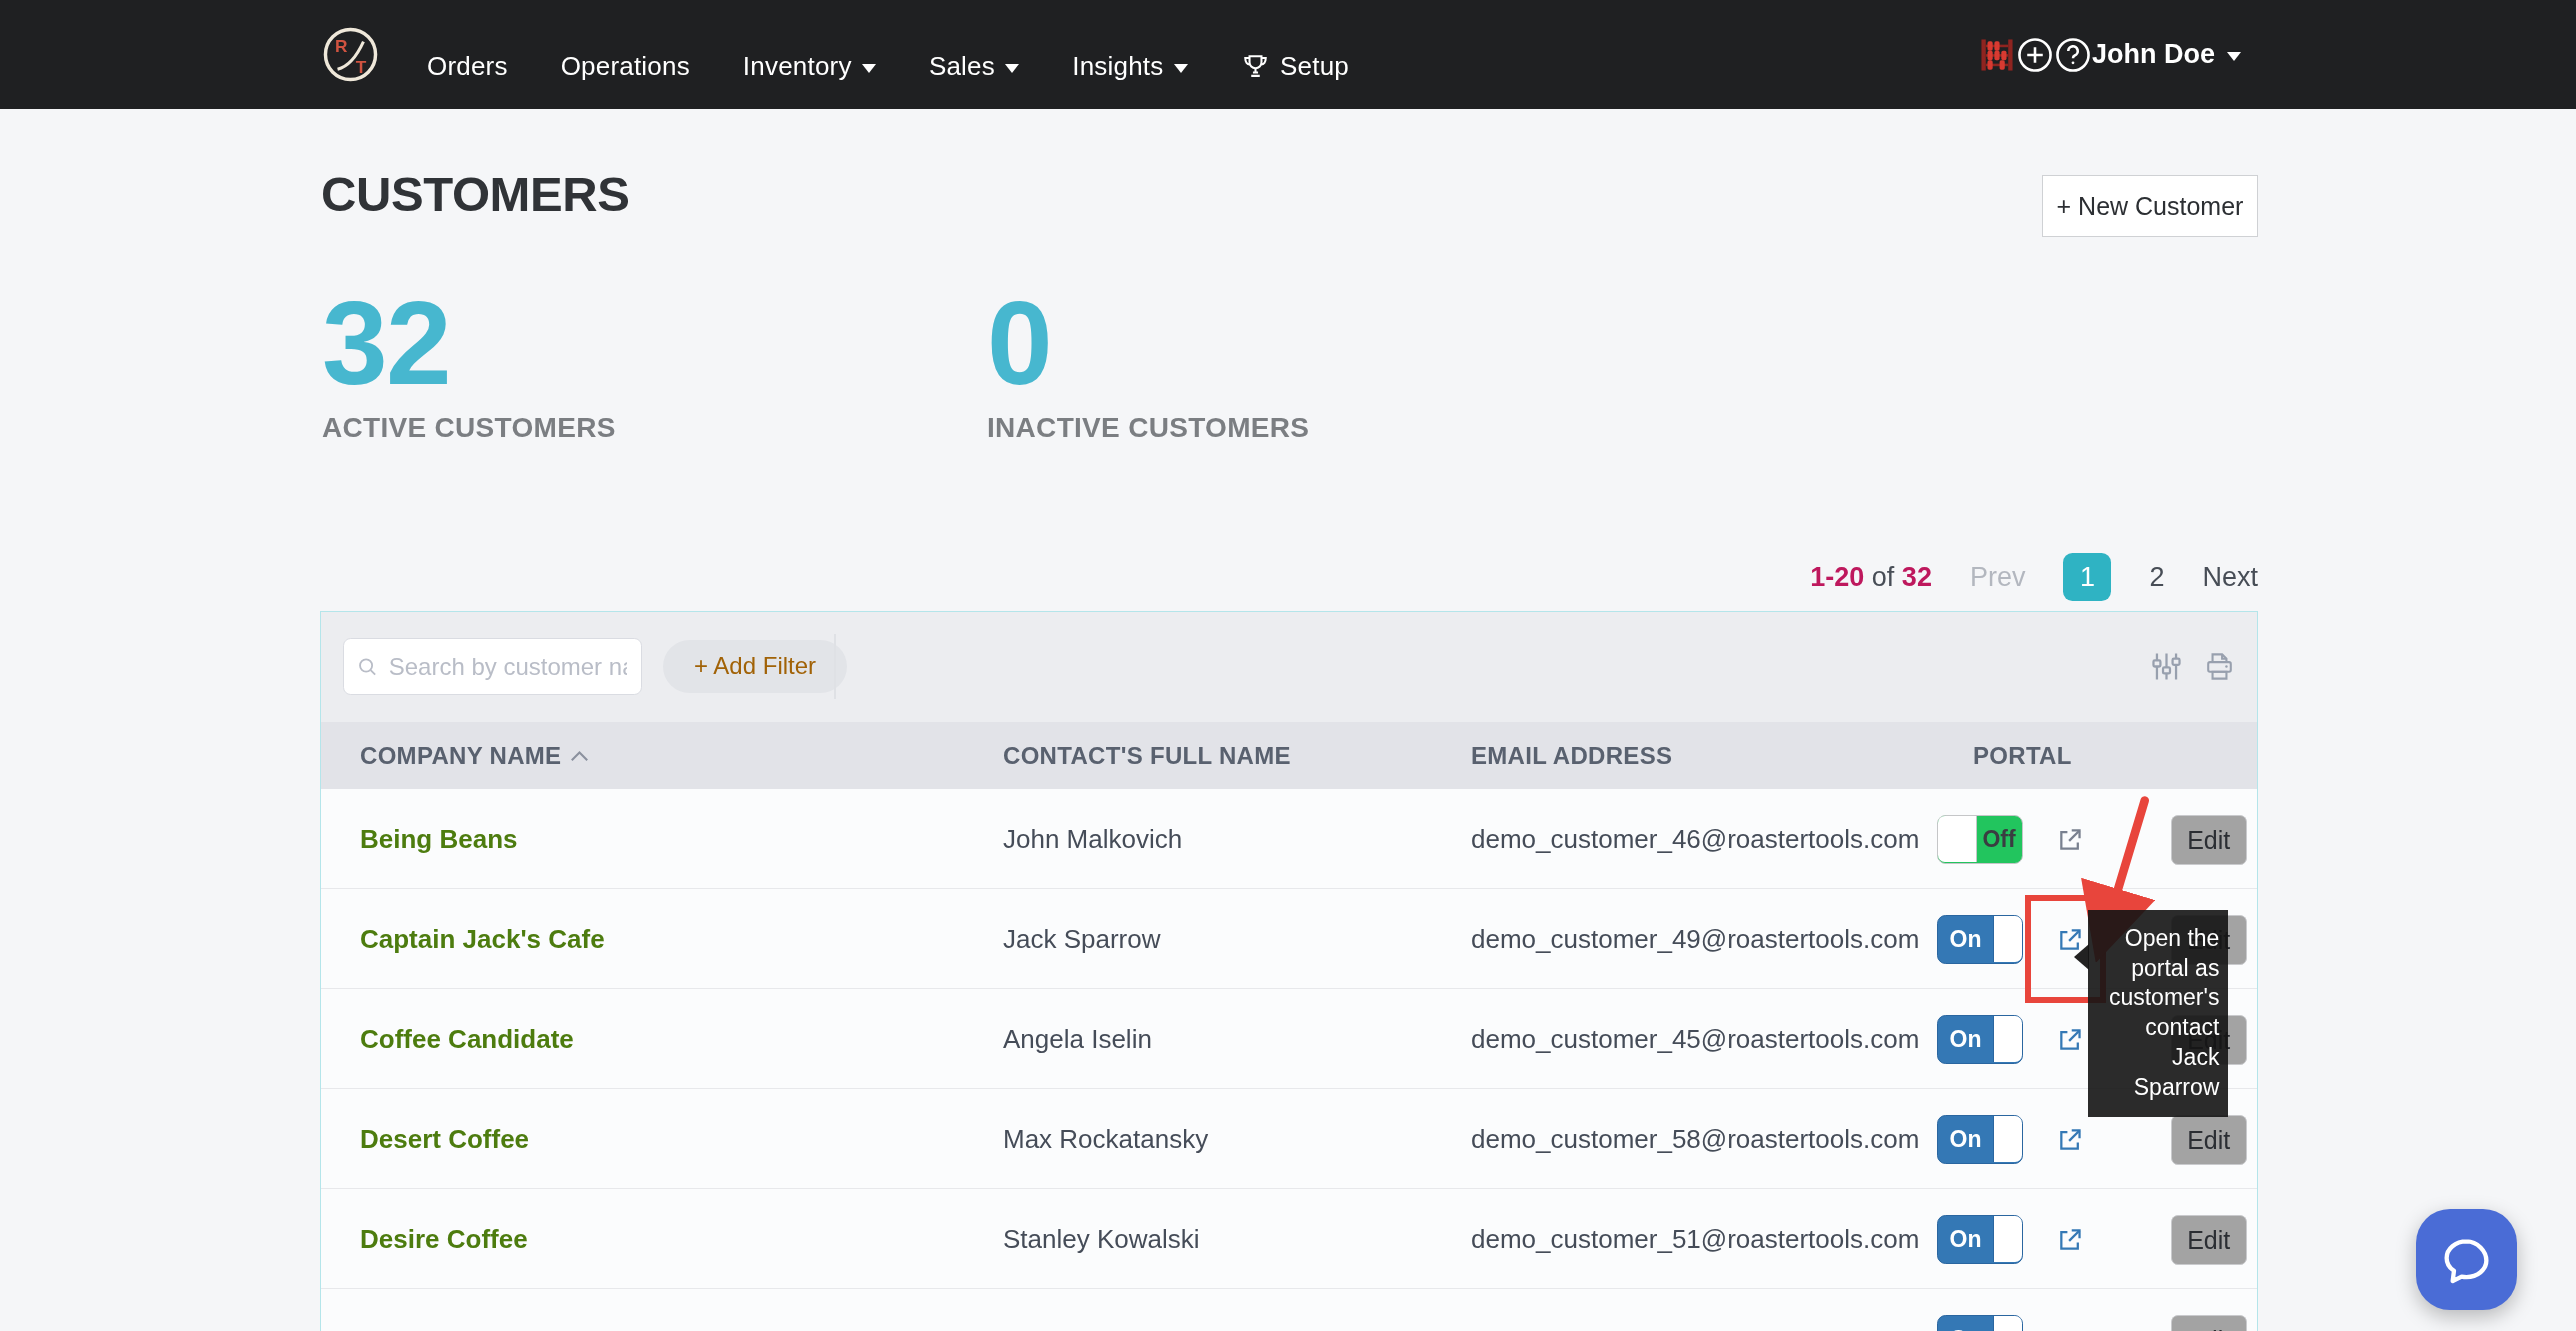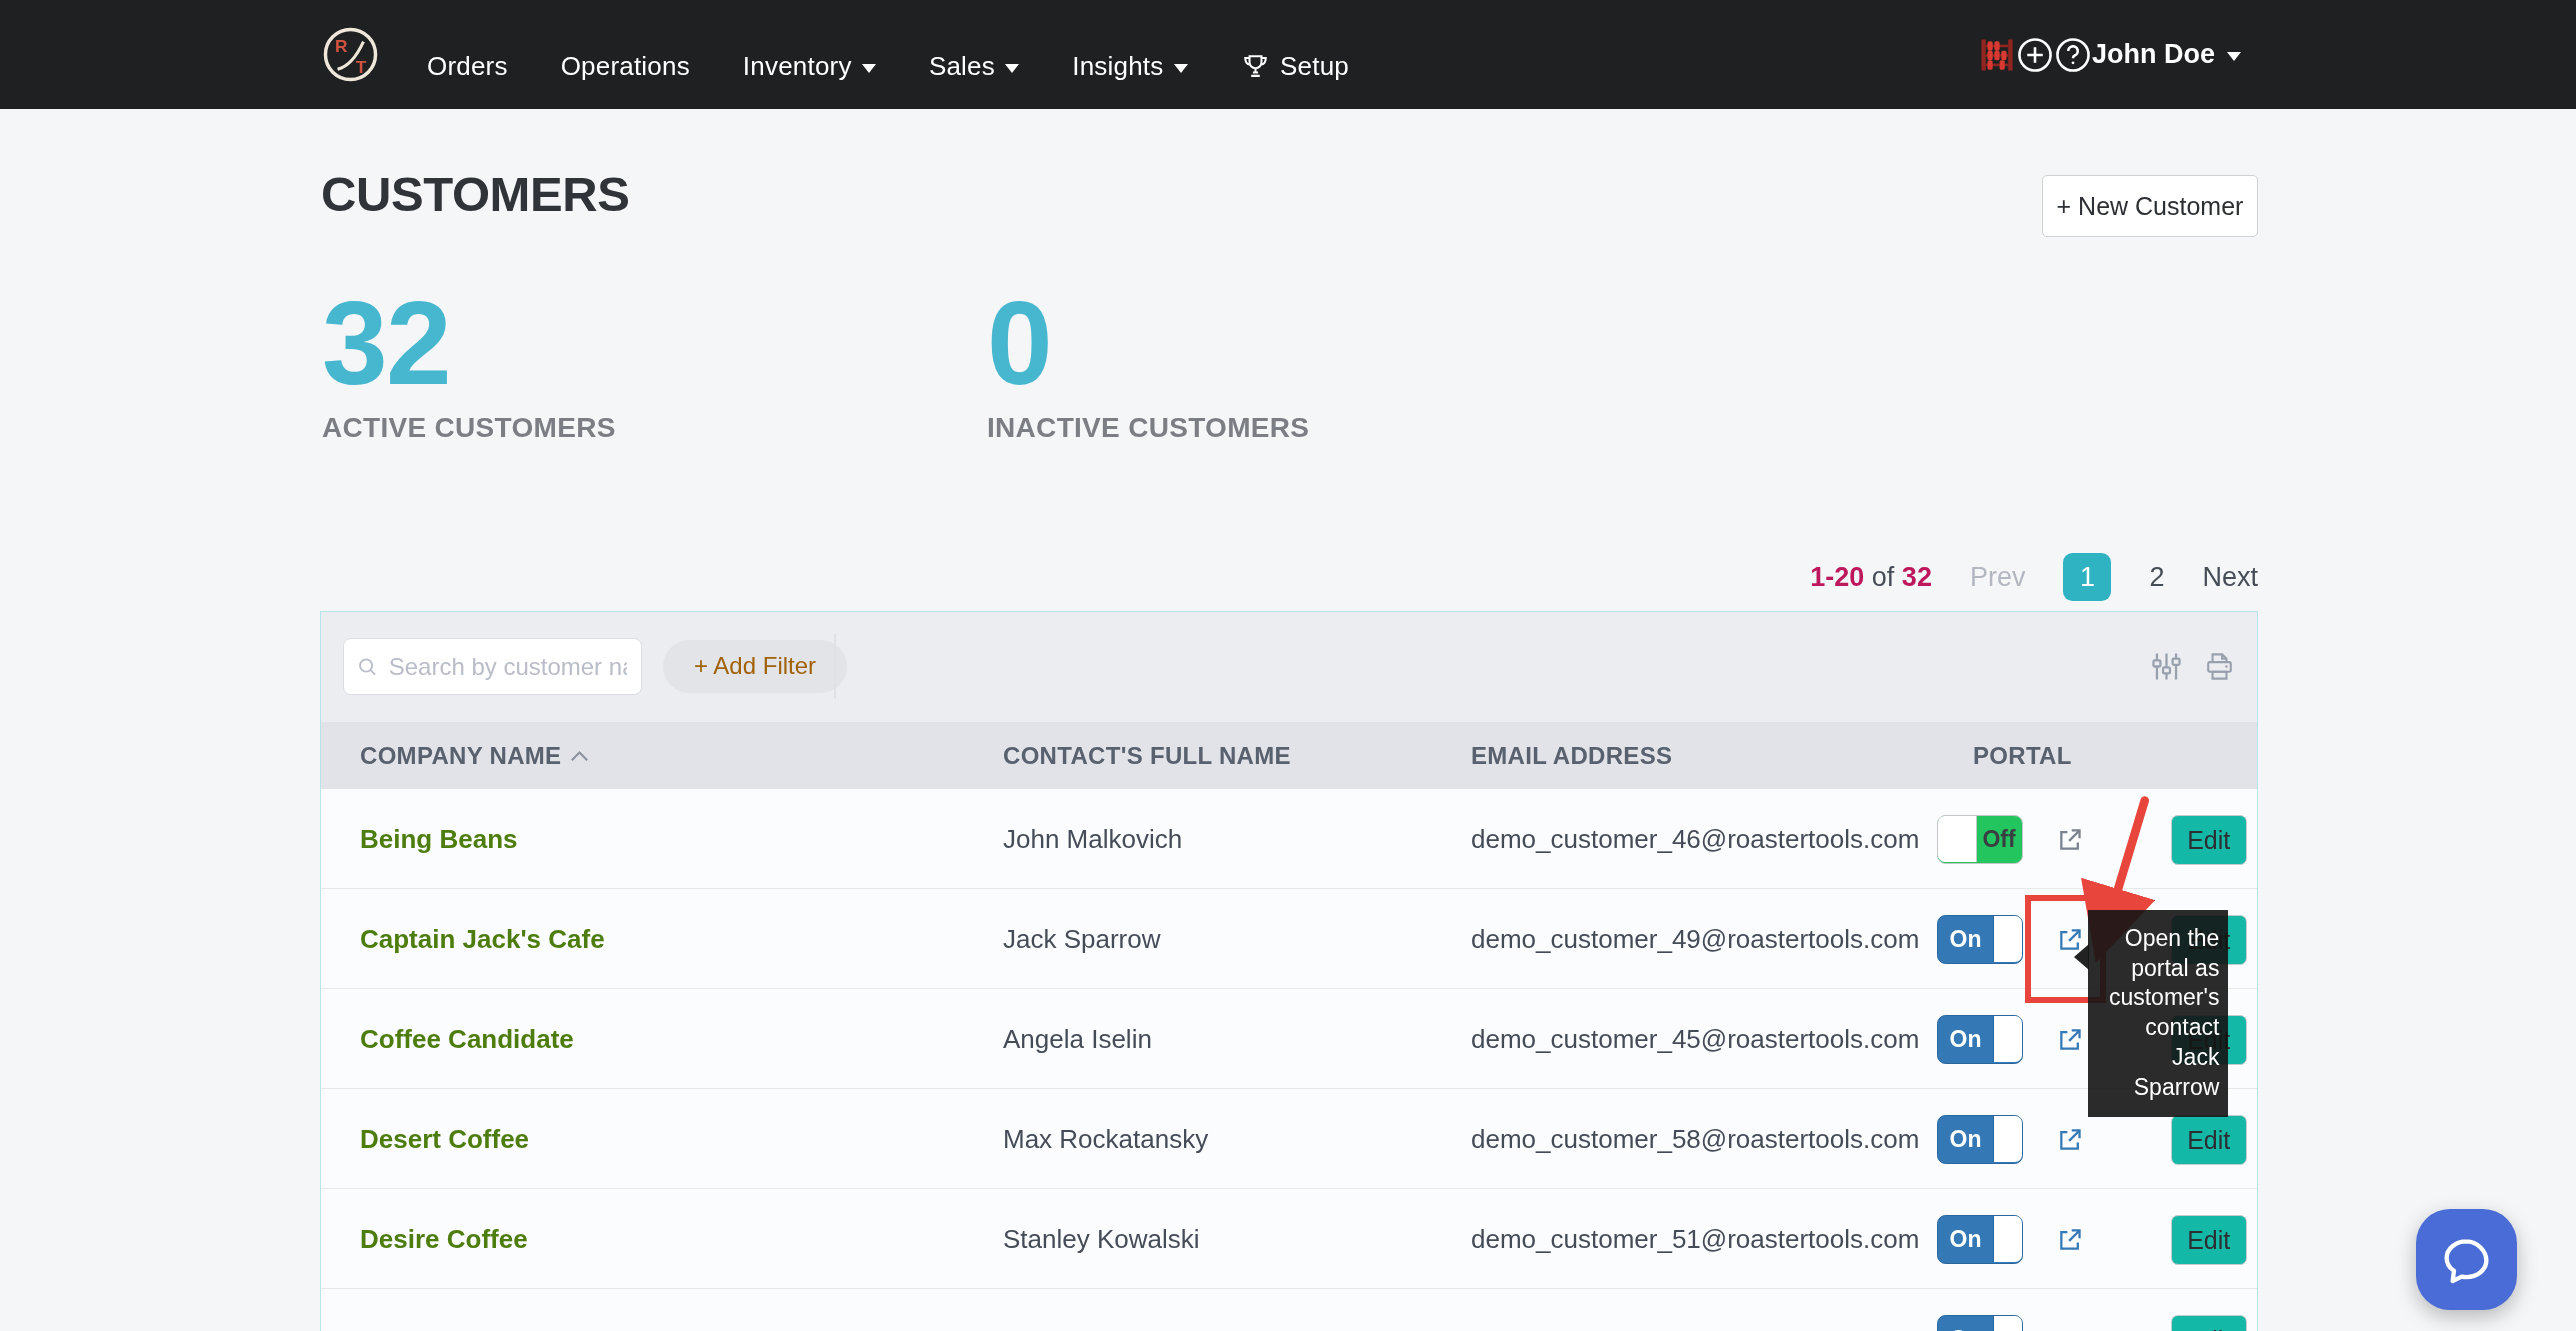--- a/index.html
+++ b/index.html
@@ -11,21 +11,21 @@
   .logo { margin-left:322px; width:57px; height:57px; flex:0 0 auto; cursor:pointer; }
   .nav { display:flex; align-items:center; gap:53px; margin-left:48px; }
   .nav-item { color:#ffffff; font-size:26px; letter-spacing:0.2px; display:flex; align-items:center; gap:10.3px; cursor:pointer;margin-top:24px; }
   .caret-down { width:0; height:0; border-left:7.7px solid transparent; border-right:7.7px solid transparent; border-top:9.4px solid #ffffff; margin-top:3.4px; }
   .topbar-right { margin-left:auto; margin-right:335px; display:flex; align-items:center; }
   .tb-icon { width:38px; height:38px; cursor:pointer; }
   .user { color:#fff; font-size:27px; font-weight:700; display:flex; align-items:center; gap:12px; cursor:pointer; }
 
   
   .page-title { position:absolute; left:321px; top:166px; font-size:49px; font-weight:700; color:#303337; letter-spacing:-0.4px; }
-  .btn-new { position:absolute; left:2042px; top:175px; width:216px; height:62px; background:#ffffff; border:1.7px solid #cfd1d4; border-radius:5px; font-size:25px; color:#2c2f33; display:flex; align-items:center; justify-content:center; cursor:pointer; font-family:inherit; }
+  .btn-new { position:absolute; left:2042px; top:175px; width:216px; height:62px; background:#ffffff; border:1.7px solid #cfd1d4; border-radius:0; font-size:25px; color:#2c2f33; display:flex; align-items:center; justify-content:center; cursor:pointer; font-family:inherit; }
 
   
   .stat { position:absolute; top:283px; }
   .stat.active { left:322px; } .stat.inactive { left:987px; }
   .stat-value { font-size:118px; font-weight:700; color:#47b7cf; line-height:1.02; letter-spacing:-1.7px; }
   .stat-label { margin-top:8.6px; font-size:28px; font-weight:700; color:#7b7e82; letter-spacing:0.3px; }
 
   
   .pagination { position:absolute; top:553px; left:320px; width:1938px; display:flex; justify-content:flex-end; align-items:center; gap:38px; font-size:27px; color:#474d56; }
   .pg-range b { color:#be185d; }
@@ -56,21 +56,21 @@
 
   .toggle { position:absolute; left:1616px; top:26px; width:86px; height:49px; border-radius:8.6px; cursor:pointer; }
   .toggle.off { background:#22c55e; border:1.7px solid #c5c6c8;text-decoration:underline; }
   .toggle.off .knob { position:absolute; left:0; top:0; width:39px; height:46px; background:#ffffff; border-right:1.7px solid #c5c6c8; border-radius:6.9px 0 0 6.9px; }
   .toggle.off .t-label { position:absolute; right:0; width:46px; height:46px; display:flex; align-items:center; justify-content:center; font-size:23px; font-weight:600; color:#3a3d41; }
   .toggle.on { background:#3478b5; border:1.7px solid #2a66a0; }
   .toggle.on .knob { position:absolute; right:0; top:0; width:29px; height:46px; background:#ffffff; border-left:1.7px solid #2a66a0; border-radius:0 6.9px 6.9px 0; }
   .toggle.on .t-label { position:absolute; left:0; width:55px; height:46px; display:flex; align-items:center; justify-content:center; font-size:23px; font-weight:600; color:#ffffff; }
 
   .ext-link { position:absolute; left:1736px; top:38px; width:26px; height:26px; cursor:pointer; }
-  .btn-edit { position:absolute; right:10.3px; top:26px; width:76px; height:50px; background:#14b8a6; border:1.7px solid #c9cacd; border-radius:6.9px; font-size:25px; color:#2b2e33; display:flex; align-items:center; justify-content:center; cursor:pointer; font-family:inherit; }
+  .btn-edit { position:absolute; right:10.3px; top:26px; width:76px; height:50px; background:#a3a3a3; border:1.7px solid #c9cacd; border-radius:6.9px; font-size:25px; color:#2b2e33; display:flex; align-items:center; justify-content:center; cursor:pointer; font-family:inherit; }
 
   
   .red-rect { position:absolute; left:2025px; top:895px; width:81px; height:108px; border:6.9px solid #e8453c; pointer-events:none; }
   .red-arrow { position:absolute; left:2009px; top:773px; pointer-events:none; }
   .tooltip { position:absolute; left:2088px; top:910px; width:140px; min-height:158px; background:rgba(20,20,20,0.9); border-radius:0; color:#ffffff; font-size:23px; line-height:1.3; text-align:right; padding:13.7px 8.6px; z-index:5; }
   .tooltip:before { content:""; position:absolute; left:-13.7px; top:34px; border-top:13.7px solid transparent; border-bottom:13.7px solid transparent; border-right:15.5px solid rgba(20,20,20,0.94); }
 
   
   .chat-fab { position:absolute; left:2416px; top:1209px; width:101px; height:101px; background:#4a6cd6; border-radius:34px; display:flex; align-items:center; justify-content:center; box-shadow:0 6.9px 20.6px rgba(0,0,0,.25); cursor:pointer; z-index:6; }
 </style>

